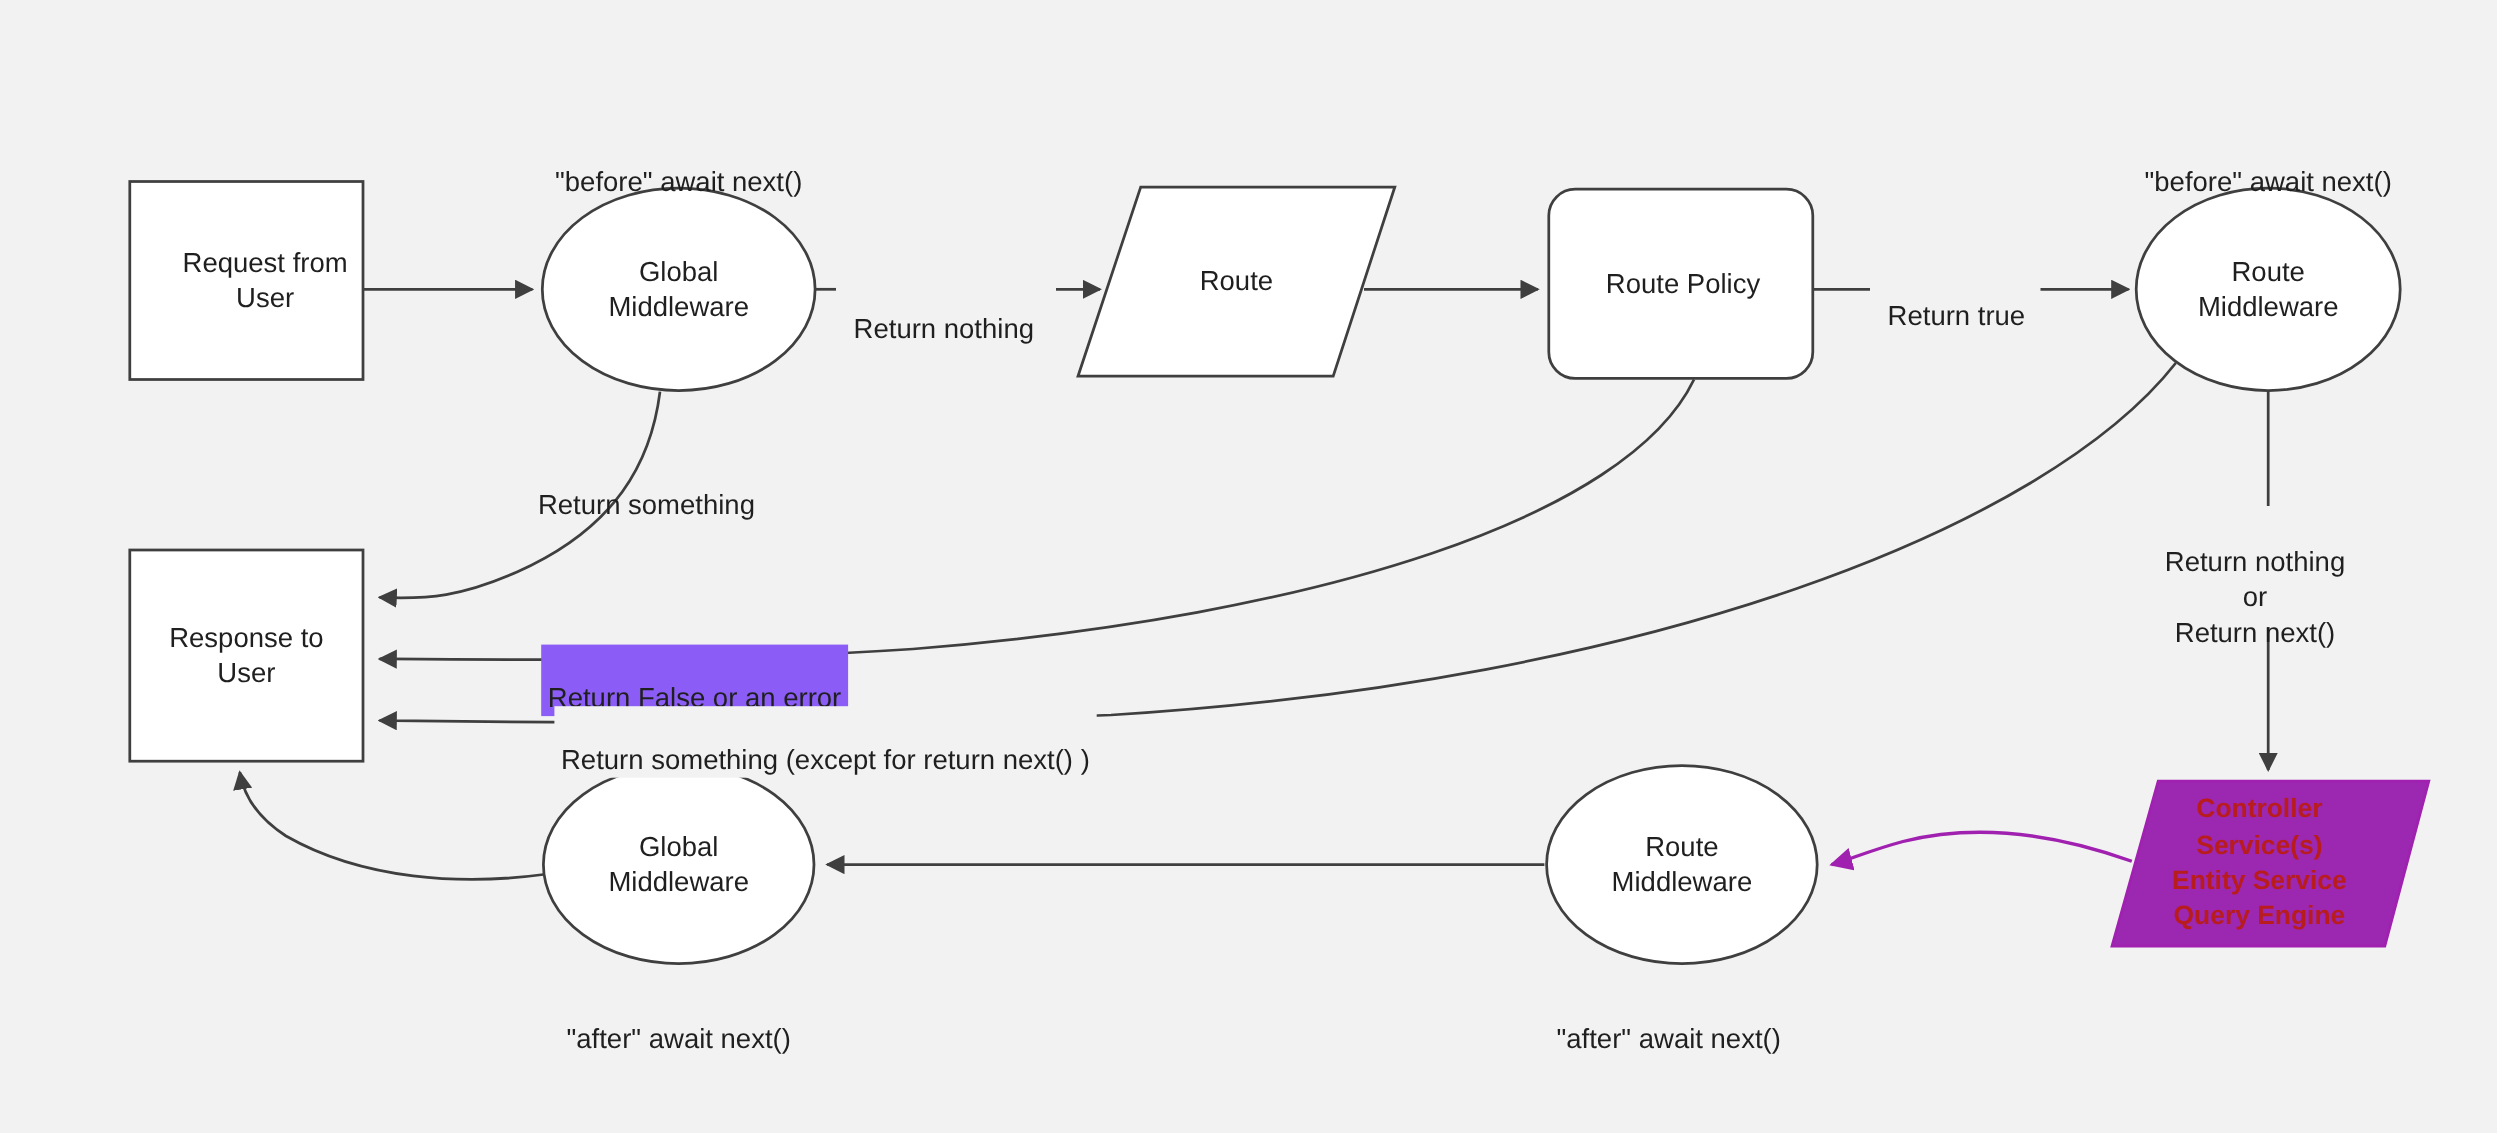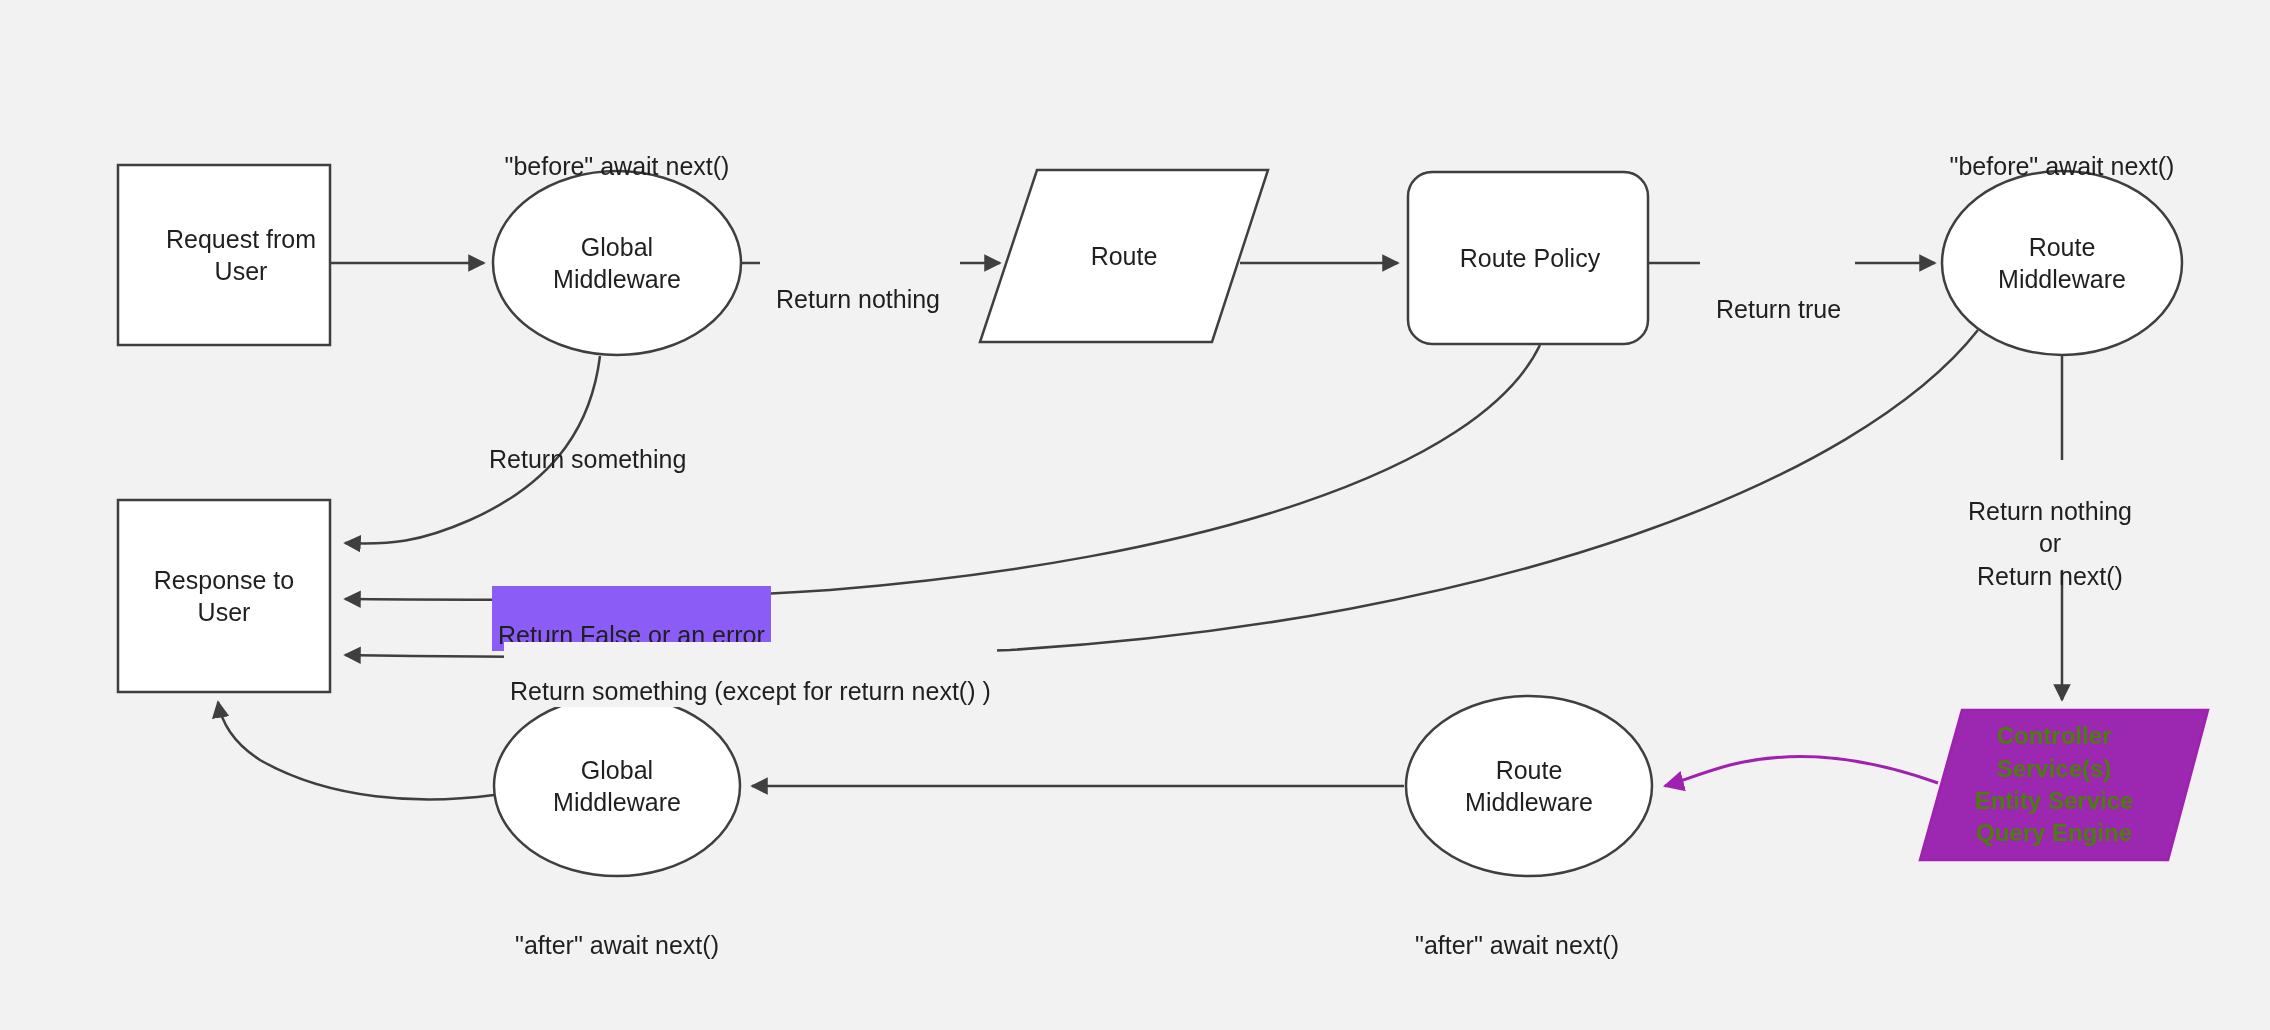--- a/index.html
+++ b/index.html
@@ -44,21 +44,21 @@
     color: #1f1f1f;
     font-size: 25px;
     line-height: 1.3;
     text-align: center;
     white-space: pre-line;
   }
   .edge-label.centered {
     text-align: center;
   }
   .purple-label {
-    color: #4d7c0f;
+    color: #b91c1c;
     font-weight: bold;
     font-size: 24px;
     line-height: 1.35;
   }
 </style>
 </head>
 <body>
 
 <div id="diagram-root">
 
@@ -174,21 +174,21 @@
   </div>
 
   <div class="edge-label centered" style="left:1337px; top:896px; width:360px;">
     <span>"after" await next()</span>
   </div>
 
   <div class="edge-label" style="left:776px; top:250px;">
     <span>Return nothing</span>
   </div>
 
-  <div class="edge-label" style="left:1716px; top:260px;">
+  <div class="edge-label" style="left:1716px; top:238px;">
     <span>Return true</span>
   </div>
 
   <div class="edge-label" style="left:489px; top:410px;">
     <span>Return something</span>
   </div>
 
   <div class="edge-label" style="left:1968px; top:462px;">
     <span>Return nothing
 or

